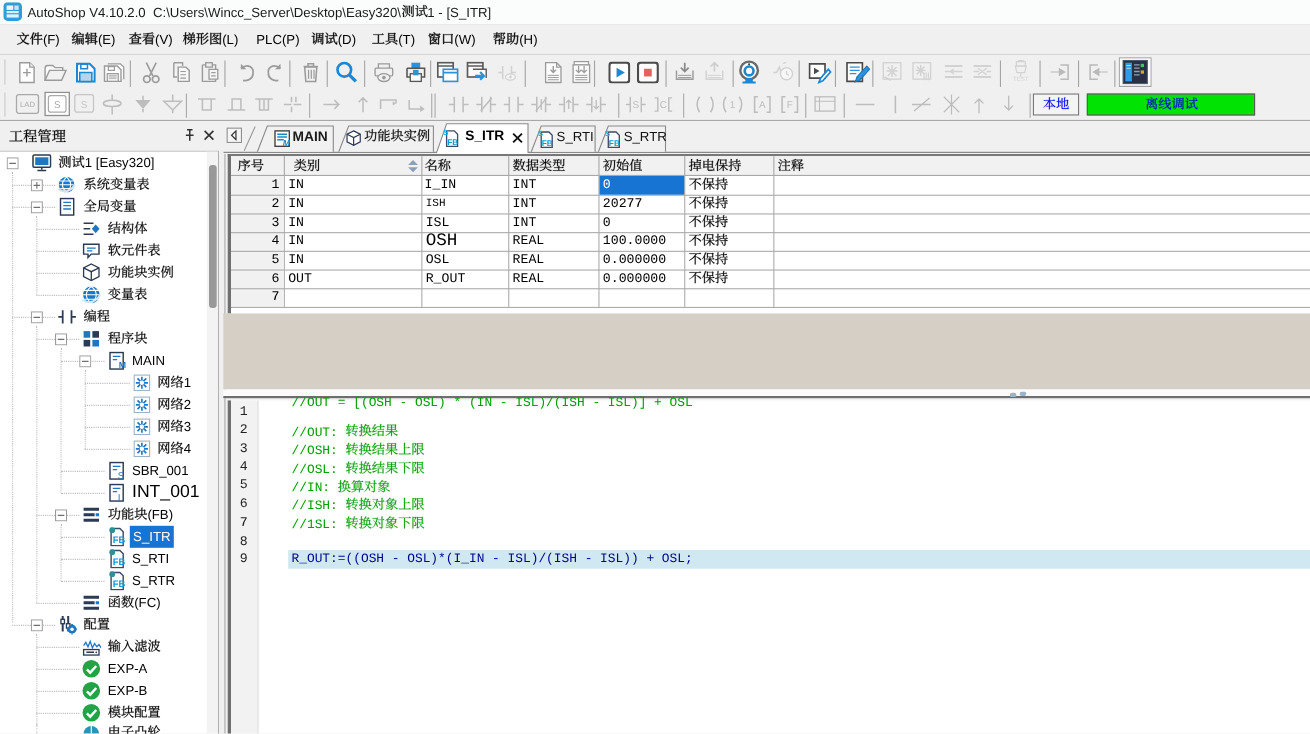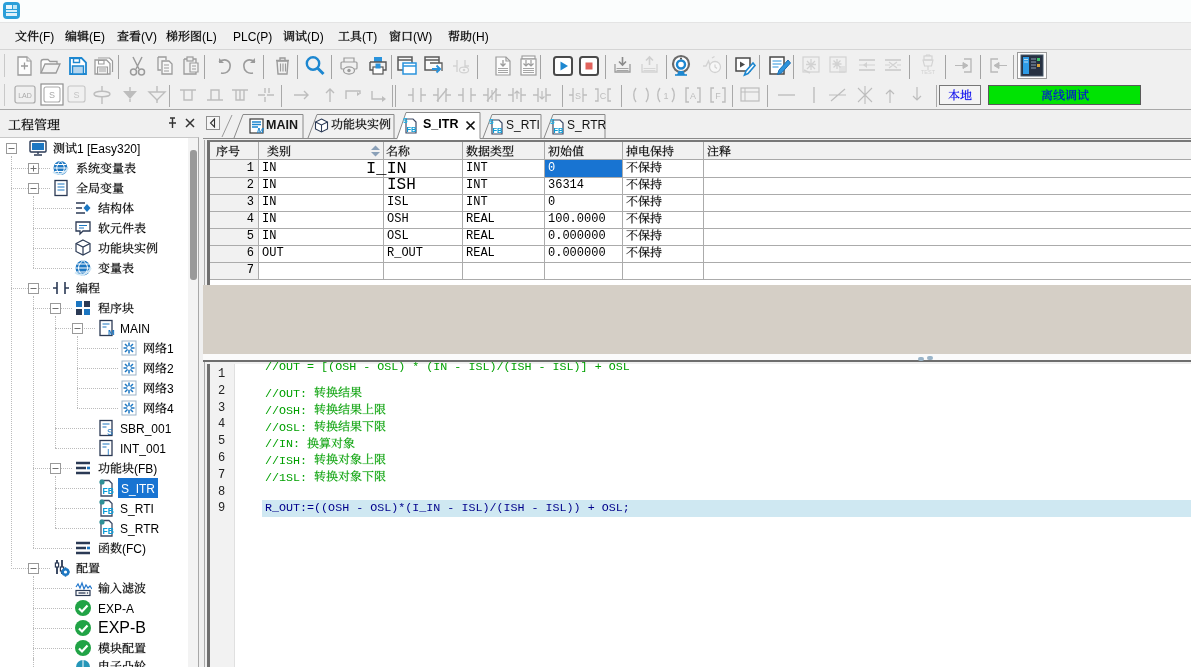--- a/index.html
+++ b/index.html
@@ -96,20 +96,26 @@
   </svg>
 
 <div class="a" style="left:0;top:0;width:1191px;height:23px;background:#fbfdfd;border-bottom:1px solid #e4e4e4">
  <svg class="a" style="left:3px;top:2px" width="17" height="17">
   <rect x="0" y="0" width="17" height="17" rx="4" fill="#2b9fd9"></rect>
   <rect x="3" y="3" width="6" height="4" fill="#fff" opacity=".9"></rect>
   <rect x="10" y="3" width="4" height="4" fill="#bfe6f5"></rect>
   <rect x="3" y="8" width="11" height="2" fill="#d9f0fa"></rect>
   <rect x="3" y="11" width="11" height="3" fill="#fff" opacity=".85"></rect>
  </svg>
+ <div class="a lbl" style="left:25px;top:3px;font-size:12px;color:#1a1a1a;line-height:17px">AutoShop V4.10.2.0&nbsp; C:\Users\Wincc_Server\Desktop\Easy320\<svg class="k" width="24.0" height="10.56">
+        <g transform="translate(0,10.56) scale(0.012000,-0.012000)" fill="#000" stroke="#000" stroke-width="16">
+          <use href="#c6D4B" x="0"></use>
+          <use href="#c8BD5" x="1000"></use>
+        </g>
+      </svg>1 - [S_ITR]</div>
 </div>
 
 <div class="a" style="left:0;top:23px;width:1191px;height:27px;background:#f0f0f0;border-bottom:1px solid #d5d5d5">
     <div class="a lbl" style="left:15px;top:0;height:26px;line-height:26px"><svg class="k" width="24.0" height="10.56">
         <g transform="translate(0,10.56) scale(0.012000,-0.012000)" fill="#000" stroke="#000" stroke-width="26">
           <use href="#c6587" x="0"></use>
           <use href="#c4EF6" x="1000"></use>
         </g>
       </svg><span style="font-size:12px">(F)</span></div>
     <div class="a lbl" style="left:65px;top:0;height:26px;line-height:26px"><svg class="k" width="24.0" height="10.56">
@@ -725,21 +731,21 @@
     <path d="M5.5 5h7M5.5 8h4" stroke="#1d77c2" stroke-width="1.1"></path>
     <text x="10" y="16" font-size="9" fill="#1d77c2" font-family="Liberation Sans">S</text>
   </svg>
 <div class="a lbl" style="left:120px;top:418px;height:20px;line-height:20px"><span style="font-size:12px">SBR_001</span></div>
 <div class="a" style="left:55px;top:448px;width:40px;height:1px;border-top:1px dotted #bcbcbc"></div>
 <svg class="a" style="left:97px;top:439px" width="18" height="18" fill="none">
     <rect x="3" y="1.5" width="12" height="15" stroke="#2b3a55" stroke-width="1.3" fill="#fff"></rect>
     <path d="M5.5 5h7M5.5 8h4" stroke="#1d77c2" stroke-width="1.1"></path>
     <text x="10" y="16" font-size="9" fill="#1d77c2" font-family="Liberation Sans">I</text>
   </svg>
-<div class="a lbl" style="left:120px;top:438px;height:20px;line-height:20px"><span style="font-size:12px">INT_001</span></div>
+<div class="a lbl" style="left:120px;top:438px;height:20px;line-height:20px"><span style="font-size:16px">INT_001</span></div>
 <div class="a" style="left:33px;top:468px;width:39px;height:1px;border-top:1px dotted #bcbcbc"></div>
 <svg class="a" style="left:50px;top:463px" width="11" height="11">
     <rect x="0.5" y="0.5" width="10" height="10" fill="#fff" stroke="#9a9a9a"></rect>
     <path d="M2.5 5.5h6" stroke="#707070"></path>
   </svg>
 <svg class="a" style="left:74px;top:459px" width="18" height="18" fill="none">
     <path d="M2 4h14M2 9h10M2 14h14" stroke="#2b3a55" stroke-width="2.6"></path>
     <path d="M13 9h3" stroke="#1d77c2" stroke-width="2.6"></path>
   </svg>
 <div class="a lbl" style="left:98px;top:458px;height:20px;line-height:20px"><svg class="k" width="36.0" height="10.56">
@@ -819,21 +825,21 @@
 <svg class="a" style="left:74px;top:599px" width="18" height="18" fill="none">
     <circle cx="9" cy="9" r="8" fill="#21a346"></circle>
     <path d="M5 9.5l3 3 5.5-6" stroke="#fff" stroke-width="2.2" fill="none"></path>
   </svg>
 <div class="a lbl" style="left:98px;top:598px;height:20px;line-height:20px"><span style="font-size:12px">EXP-A</span></div>
 <div class="a" style="left:33px;top:628px;width:39px;height:1px;border-top:1px dotted #bcbcbc"></div>
 <svg class="a" style="left:74px;top:619px" width="18" height="18" fill="none">
     <circle cx="9" cy="9" r="8" fill="#21a346"></circle>
     <path d="M5 9.5l3 3 5.5-6" stroke="#fff" stroke-width="2.2" fill="none"></path>
   </svg>
-<div class="a lbl" style="left:98px;top:618px;height:20px;line-height:20px"><span style="font-size:16px">EXP-B</span></div>
+<div class="a lbl" style="left:98px;top:618px;height:20px;line-height:20px"><span style="font-size:12px">EXP-B</span></div>
 <div class="a" style="left:33px;top:648px;width:39px;height:1px;border-top:1px dotted #bcbcbc"></div>
 <svg class="a" style="left:74px;top:639px" width="18" height="18" fill="none">
     <circle cx="9" cy="9" r="8" fill="#21a346"></circle>
     <path d="M5 9.5l3 3 5.5-6" stroke="#fff" stroke-width="2.2" fill="none"></path>
   </svg>
 <div class="a lbl" style="left:98px;top:638px;height:20px;line-height:20px"><svg class="k" width="48.0" height="10.56">
       <g transform="translate(0,10.56) scale(0.012000,-0.012000)" fill="#000" stroke="#000" stroke-width="16">
         <use href="#c6A21" x="0"></use>
         <use href="#c5757" x="1000"></use>
         <use href="#c914D" x="2000"></use>
@@ -972,37 +978,37 @@
 <div class="a" style="left:544px;top:142px;width:1px;height:18px;background:#a8a8a8"></div>
 <div class="a" style="left:544px;top:160px;width:1px;height:119px;background:#ababab"></div>
 <div class="a" style="left:622px;top:142px;width:1px;height:18px;background:#a8a8a8"></div>
 <div class="a" style="left:622px;top:160px;width:1px;height:119px;background:#ababab"></div>
 <div class="a" style="left:703px;top:142px;width:1px;height:18px;background:#a8a8a8"></div>
 <div class="a" style="left:703px;top:160px;width:1px;height:119px;background:#ababab"></div>
 <div class="a" style="left:210px;top:160px;width:48px;height:119px;background:#f1f1f1"></div>
 <div class="a" style="left:210px;top:177px;width:981px;height:1px;background:#ababab"></div>
 <div class="a lbl mono" style="left:207px;width:47px;text-align:right;top:160px;height:17px;line-height:17px;font-size:12px">1</div>
 <div class="a lbl mono" style="left:262px;top:160px;height:17px;line-height:17px;font-size:12px">IN</div>
-<div class="a lbl mono" style="left:366px;top:160px;height:17px;line-height:17px;font-size:17px">I_IN</div>
+<div class="a lbl mono" style="left:386px;top:160px;height:17px;line-height:17px;font-size:12px">I_IN</div>
 <div class="a lbl mono" style="left:466px;top:160px;height:17px;line-height:17px;font-size:12px">INT</div>
 <div class="a" style="left:545px;top:160px;width:77px;height:17px;background:#1874d2"></div>
 <div class="a lbl mono" style="left:548px;top:160px;height:17px;line-height:17px;font-size:12px;color:#fff">0</div>
 <div class="a lbl" style="left:626px;top:160px;height:17px;line-height:17px;font-size:12px"><svg class="k" width="36.0" height="10.56">
       <g transform="translate(0,10.56) scale(0.012000,-0.012000)" fill="#000" stroke="#000" stroke-width="16">
         <use href="#c4E0D" x="0"></use>
         <use href="#c4FDD" x="1000"></use>
         <use href="#c6301" x="2000"></use>
       </g>
     </svg></div>
 <div class="a" style="left:210px;top:194px;width:981px;height:1px;background:#ababab"></div>
 <div class="a lbl mono" style="left:207px;width:47px;text-align:right;top:177px;height:17px;line-height:17px;font-size:12px">2</div>
 <div class="a lbl mono" style="left:262px;top:177px;height:17px;line-height:17px;font-size:12px">IN</div>
-<div class="a lbl mono" style="left:387px;top:177px;height:17px;line-height:17px;font-size:16px">ISH</div>
+<div class="a lbl mono" style="left:387px;top:177px;height:17px;line-height:17px;font-size:10px">ISH</div>
 <div class="a lbl mono" style="left:466px;top:177px;height:17px;line-height:17px;font-size:12px">INT</div>
-<div class="a lbl mono" style="left:548px;top:177px;height:17px;line-height:17px;font-size:12px">36314</div>
+<div class="a lbl mono" style="left:548px;top:177px;height:17px;line-height:17px;font-size:12px">20277</div>
 <div class="a lbl" style="left:626px;top:177px;height:17px;line-height:17px;font-size:12px"><svg class="k" width="36.0" height="10.56">
       <g transform="translate(0,10.56) scale(0.012000,-0.012000)" fill="#000" stroke="#000" stroke-width="16">
         <use href="#c4E0D" x="0"></use>
         <use href="#c4FDD" x="1000"></use>
         <use href="#c6301" x="2000"></use>
       </g>
     </svg></div>
 <div class="a" style="left:210px;top:211px;width:981px;height:1px;background:#ababab"></div>
 <div class="a lbl mono" style="left:207px;width:47px;text-align:right;top:194px;height:17px;line-height:17px;font-size:12px">3</div>
 <div class="a lbl mono" style="left:262px;top:194px;height:17px;line-height:17px;font-size:12px">IN</div>
@@ -1012,21 +1018,21 @@
 <div class="a lbl" style="left:626px;top:194px;height:17px;line-height:17px;font-size:12px"><svg class="k" width="36.0" height="10.56">
       <g transform="translate(0,10.56) scale(0.012000,-0.012000)" fill="#000" stroke="#000" stroke-width="16">
         <use href="#c4E0D" x="0"></use>
         <use href="#c4FDD" x="1000"></use>
         <use href="#c6301" x="2000"></use>
       </g>
     </svg></div>
 <div class="a" style="left:210px;top:228px;width:981px;height:1px;background:#ababab"></div>
 <div class="a lbl mono" style="left:207px;width:47px;text-align:right;top:211px;height:17px;line-height:17px;font-size:12px">4</div>
 <div class="a lbl mono" style="left:262px;top:211px;height:17px;line-height:17px;font-size:12px">IN</div>
-<div class="a lbl mono" style="left:387px;top:211px;height:17px;line-height:17px;font-size:12px">OSH</div>
+<div class="a lbl mono" style="left:387px;top:211px;height:17px;line-height:17px;font-size:16px">OSH</div>
 <div class="a lbl mono" style="left:466px;top:211px;height:17px;line-height:17px;font-size:12px">REAL</div>
 <div class="a lbl mono" style="left:548px;top:211px;height:17px;line-height:17px;font-size:12px">100.0000</div>
 <div class="a lbl" style="left:626px;top:211px;height:17px;line-height:17px;font-size:12px"><svg class="k" width="36.0" height="10.56">
       <g transform="translate(0,10.56) scale(0.012000,-0.012000)" fill="#000" stroke="#000" stroke-width="16">
         <use href="#c4E0D" x="0"></use>
         <use href="#c4FDD" x="1000"></use>
         <use href="#c6301" x="2000"></use>
       </g>
     </svg></div>
 <div class="a" style="left:210px;top:245px;width:981px;height:1px;background:#ababab"></div>

